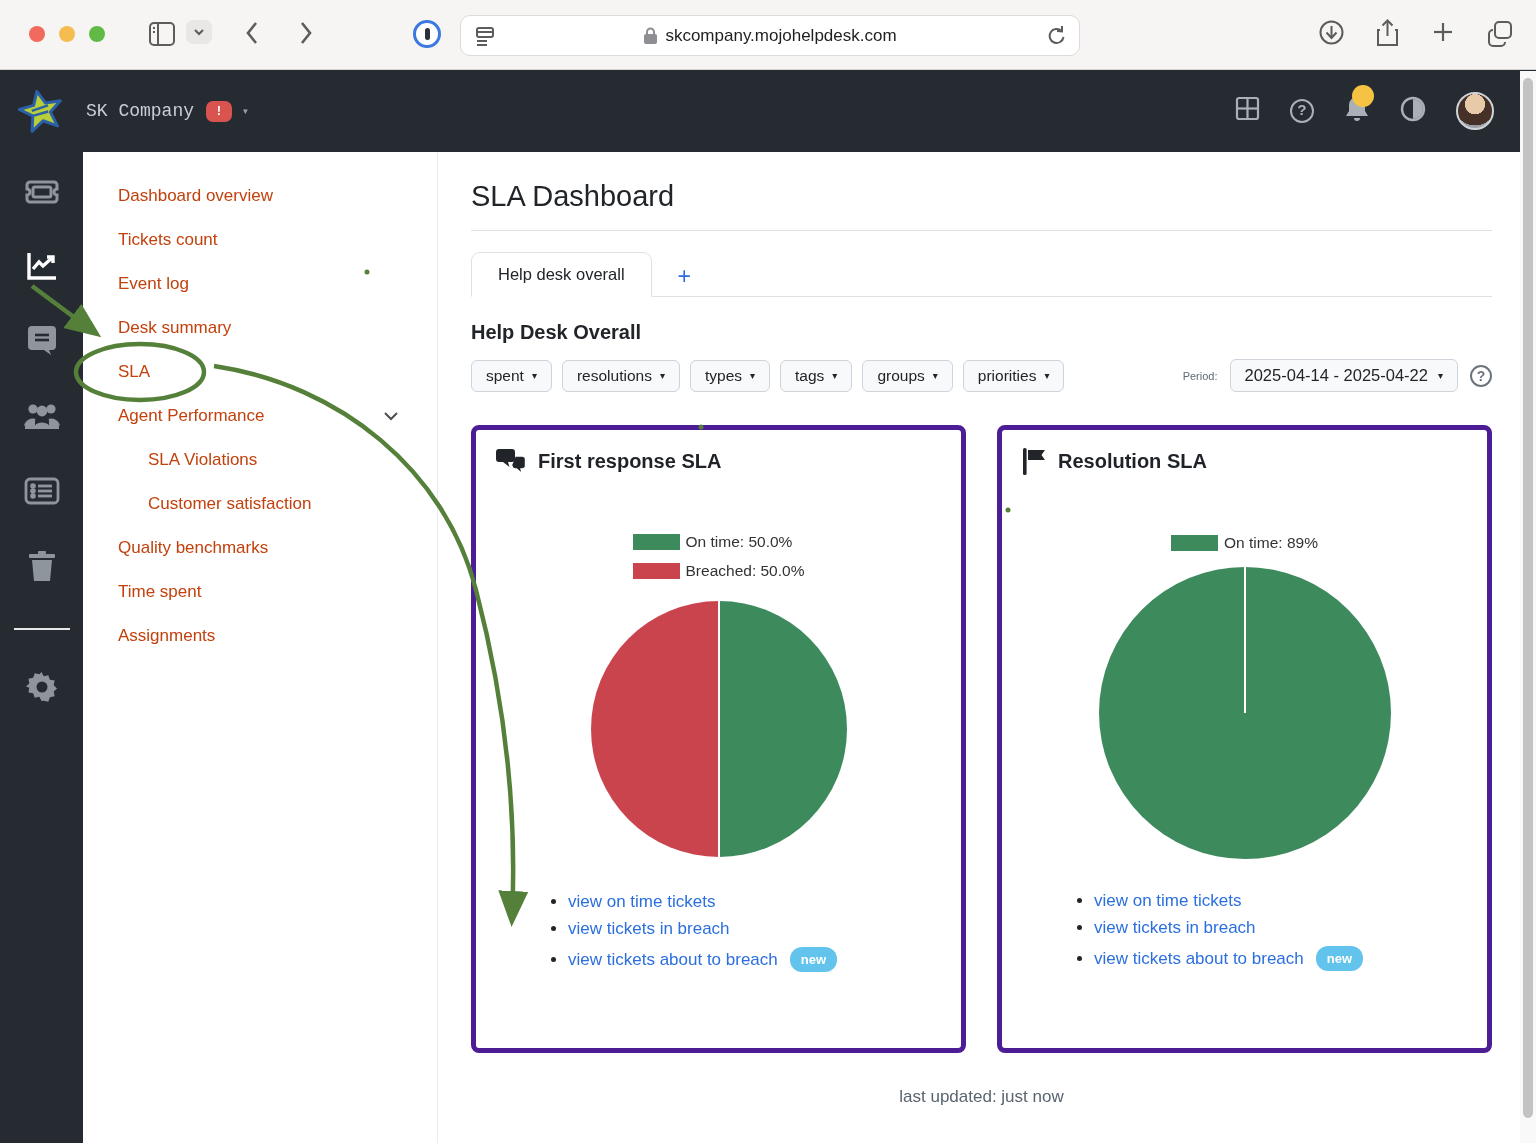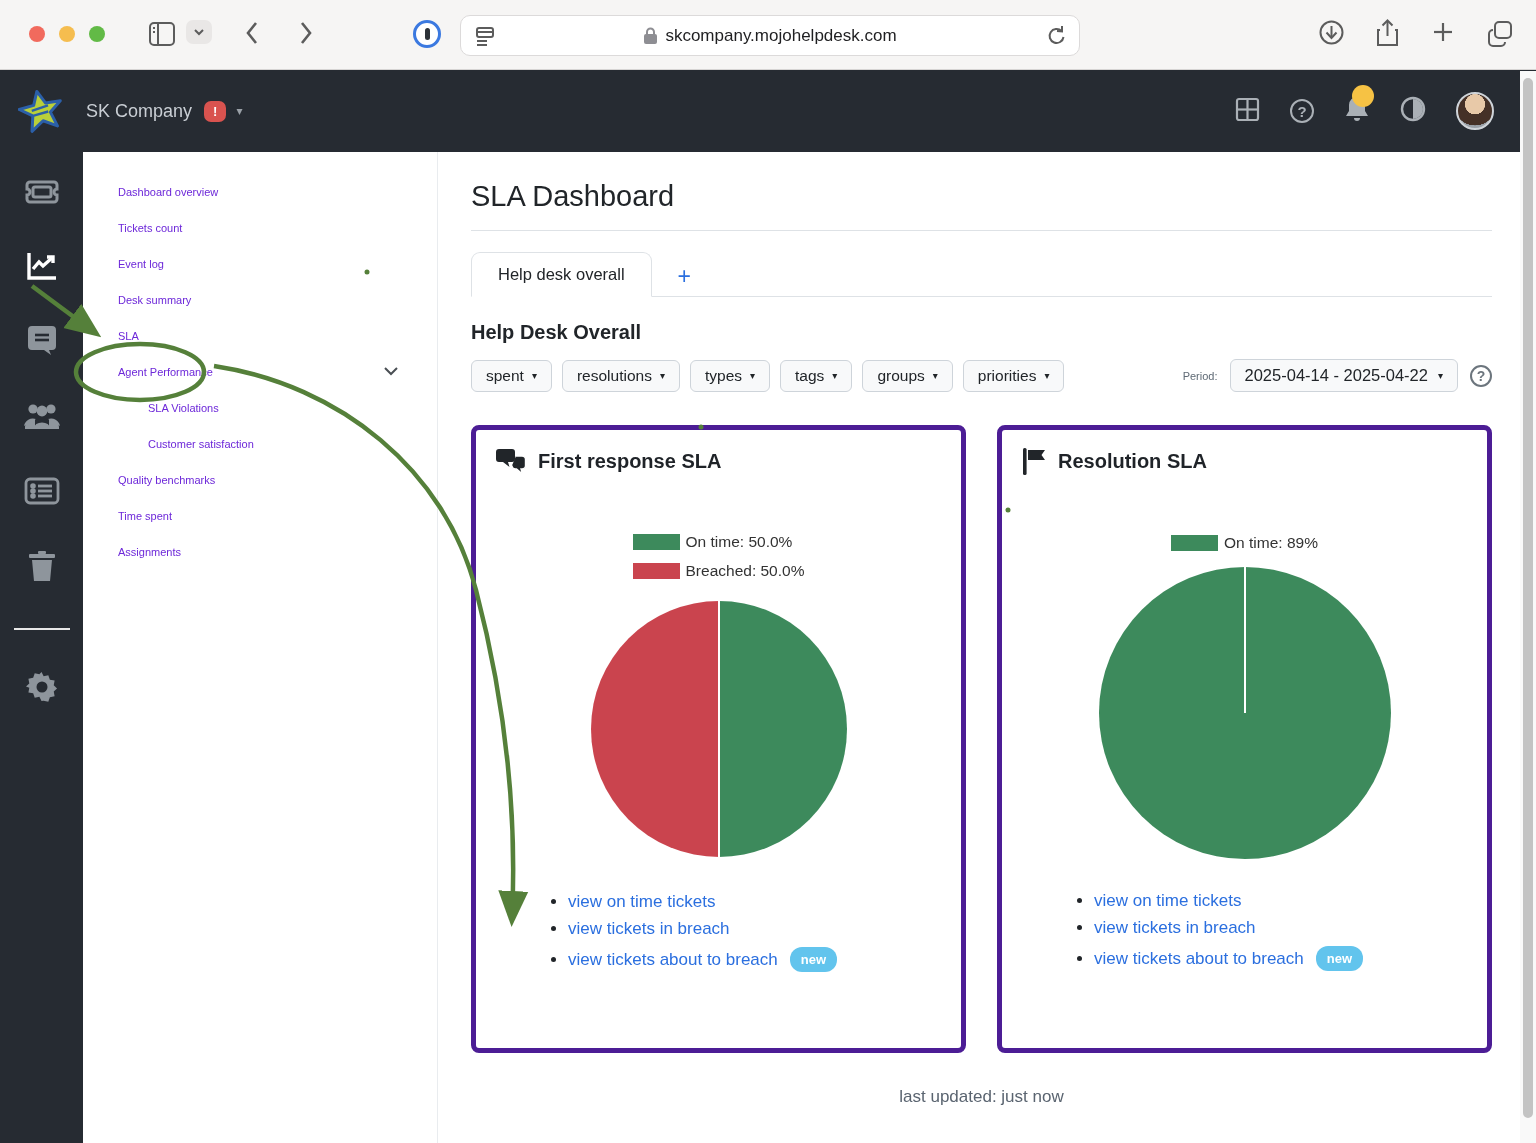--- a/index.html
+++ b/index.html
@@ -16,21 +16,21 @@
   .chev-bg { background:#e9e7e6; border-radius:7px; padding:4px 6px; }
   .addr { position:absolute; left:460px; top:15px; width:620px; height:41px; background:#fff;
           border:1px solid #dcdada; border-radius:10px; display:flex; align-items:center; }
   .addr-center { position:absolute; left:0; right:0; display:flex; justify-content:center; align-items:center; gap:7px; }
   .url { font-size:17px; color:#1f1f21; }
   .op-icon { position:absolute; left:413px; top:20px; width:28px; height:28px; border:3px solid #3b79e0;
              border-radius:50%; background:#fff; display:flex; align-items:center; justify-content:center; }
   .op-slot { width:5px; height:12px; background:#2c3138; border-radius:3px; }
 
   
-  .app-header { height:82px; background:#262b32; display:flex; align-items:center; position:relative; }
+  .app-header { height:82px; background:#262b32; display:flex; align-items:center; position:relative;font-family:Liberation Mono, monospace; }
   .logo { margin-left:18px; }
   .company { margin-left:22px; font-size:18px; color:#c9ced4; font-weight:500; }
   .alert-badge { margin-left:12px; background:#d9534f; color:#fff; font-weight:700; font-size:13px;
                  padding:3px 9px; border-radius:7px; }
   .hdr-caret { margin-left:10px; color:#9aa0a7; font-size:12px; }
   .hdr-right { position:absolute; right:42px; display:flex; align-items:center; gap:30px; }
   .hdr-ic { color:#aab0b6; position:relative; }
   .help-circle { width:24px; height:24px; border:2px solid #aab0b6; border-radius:50%; font-size:15px;
                  font-weight:700; display:flex; align-items:center; justify-content:center; color:#aab0b6; }
   .bell-dot { position:absolute; top:-10px; left:8px; width:22px; height:22px; background:#f6c244; border-radius:50%; }
@@ -39,21 +39,21 @@
 
   
   .app-body { display:flex; height:991px; }
   .rail { width:83px; background:#262b32; position:relative; flex:none; }
   .rail-ic { position:absolute; left:50%; transform:translate(-50%,-50%); color:#8e959c; }
   .rail-ic.active { color:#fff; }
   .rail-divider { position:absolute; left:14px; width:56px; height:2px; background:#e8e8e8; }
 
   .nav { width:355px; flex:none; background:#fff; border-right:1px solid #e9ecef; padding-top:22px; }
   .nav-item { display:flex; align-items:flex-start; justify-content:space-between;
-              padding:12px 38px 12px 35px; font-size:11px; color:#6d28d9; cursor:pointer; }
+              padding:12px 38px 12px 35px; font-size:17px; color:#c2410c; cursor:pointer; }
   .nav-item.sub { padding-left:65px; }
   .nav-chev { color:#4a4f54; }
 
   .main { flex:1; padding:0 47px 0 33px; position:relative; }
   .page-title { margin-top:28px; font-size:29px; font-weight:500; color:#212529; }
   .title-rule { border:none; border-top:1px solid #dee2e6; margin-top:17px; }
   .tabbar { margin-top:21px; display:flex; align-items:flex-end; border-bottom:1px solid #dee2e6; }
   .tab { border:1px solid #dee2e6; border-bottom:1px solid #fff; margin-bottom:-1px; border-radius:9px 9px 0 0;
          background:#fff; padding:12px 26px; font-size:16.5px; color:#212529; }
   .tab-add { color:#2b6fdf; font-size:23px; font-weight:500; margin:0 0 8px 26px; line-height:1; }

